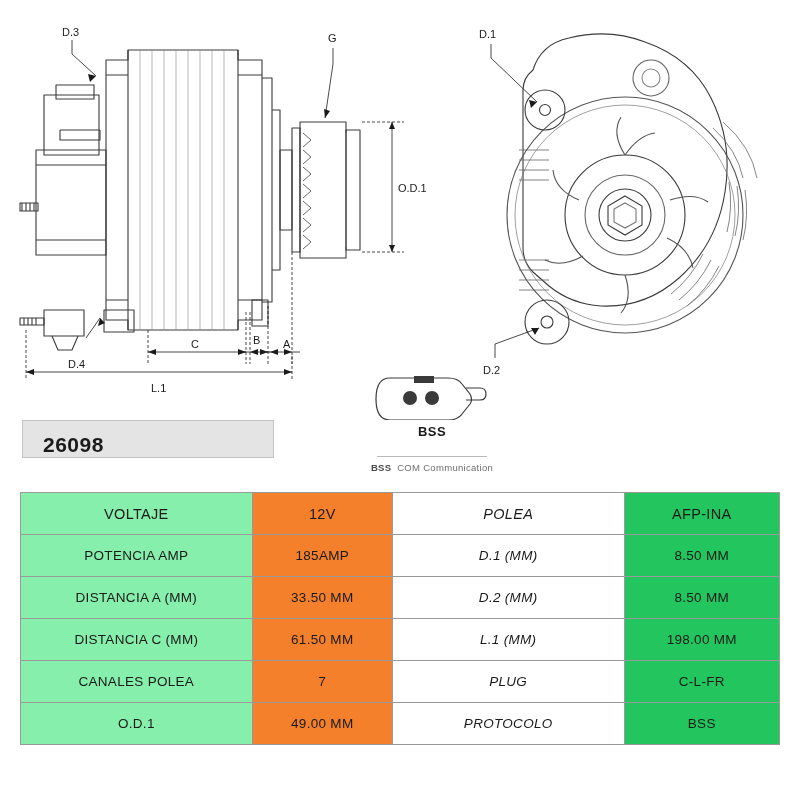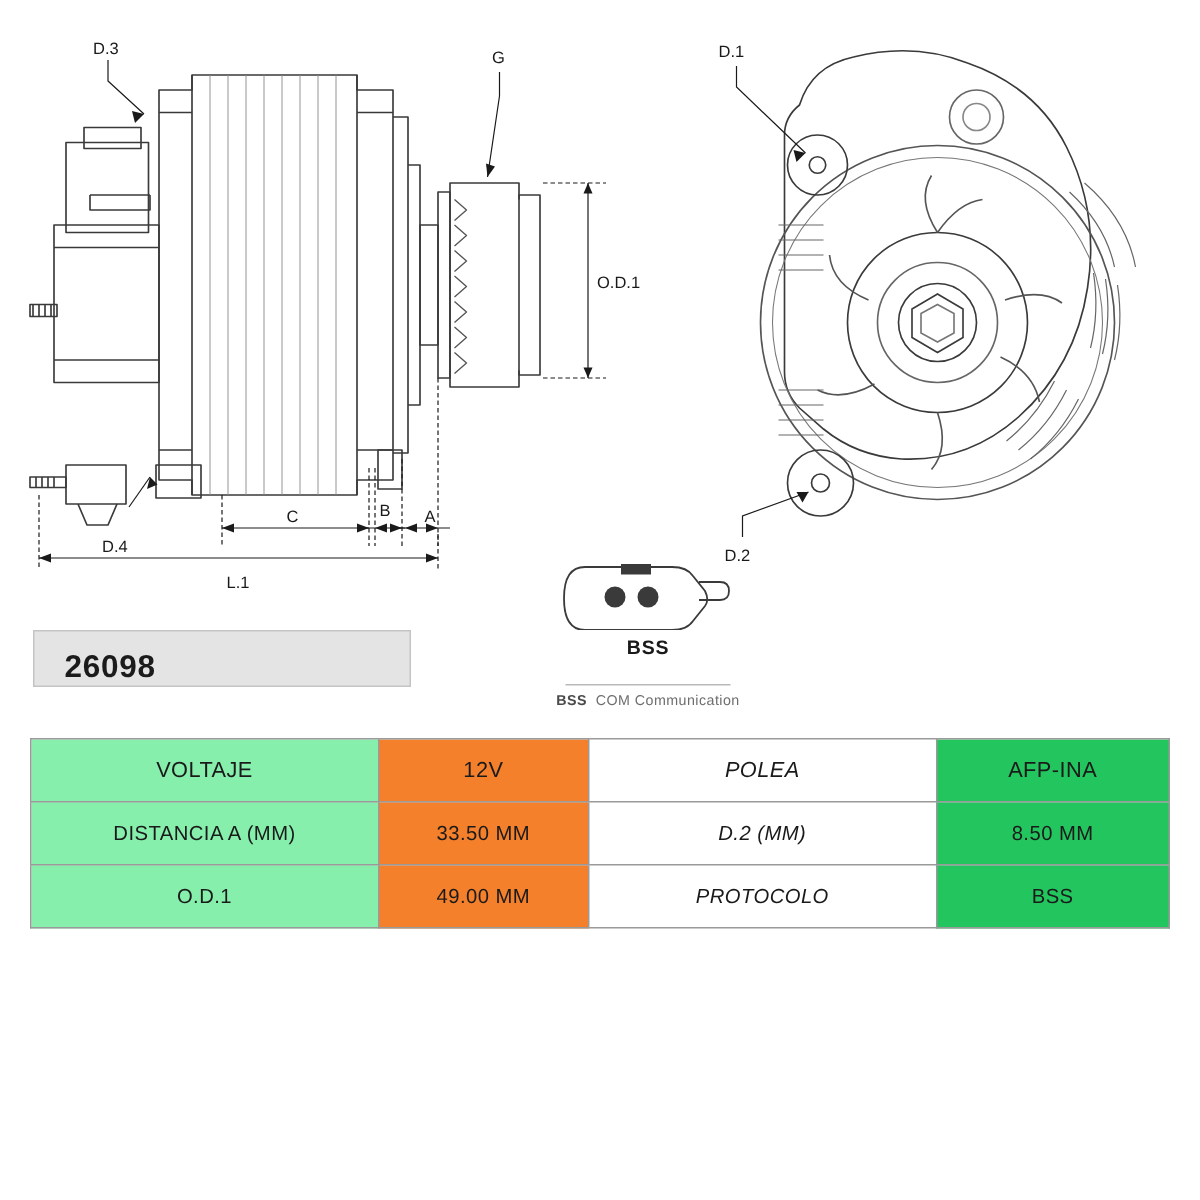--- a/index.html
+++ b/index.html
@@ -251,26 +251,44 @@
 
   <table class="spec">
     <tbody>
       <tr class="head">
         <td class="lbl">VOLTAJE</td>
         <td class="val">12V</td>
         <td class="lbl2">POLEA</td>
         <td class="val2">AFP-INA</td>
       </tr>
       <tr>
+        <td class="lbl">POTENCIA AMP</td>
+        <td class="val">185AMP</td>
+        <td class="lbl2">D.1 (MM)</td>
+        <td class="val2">8.50 MM</td>
+      </tr>
+      <tr>
         <td class="lbl">DISTANCIA A (MM)</td>
         <td class="val">33.50 MM</td>
         <td class="lbl2">D.2 (MM)</td>
         <td class="val2">8.50 MM</td>
       </tr>
       <tr>
+        <td class="lbl">DISTANCIA C (MM)</td>
+        <td class="val">61.50 MM</td>
+        <td class="lbl2">L.1 (MM)</td>
+        <td class="val2">198.00 MM</td>
+      </tr>
+      <tr>
+        <td class="lbl">CANALES POLEA</td>
+        <td class="val">7</td>
+        <td class="lbl2">PLUG</td>
+        <td class="val2">C-L-FR</td>
+      </tr>
+      <tr>
         <td class="lbl">O.D.1</td>
         <td class="val">49.00 MM</td>
         <td class="lbl2">PROTOCOLO</td>
         <td class="val2">BSS</td>
       </tr>
     </tbody>
   </table>
 
 </div>
 

